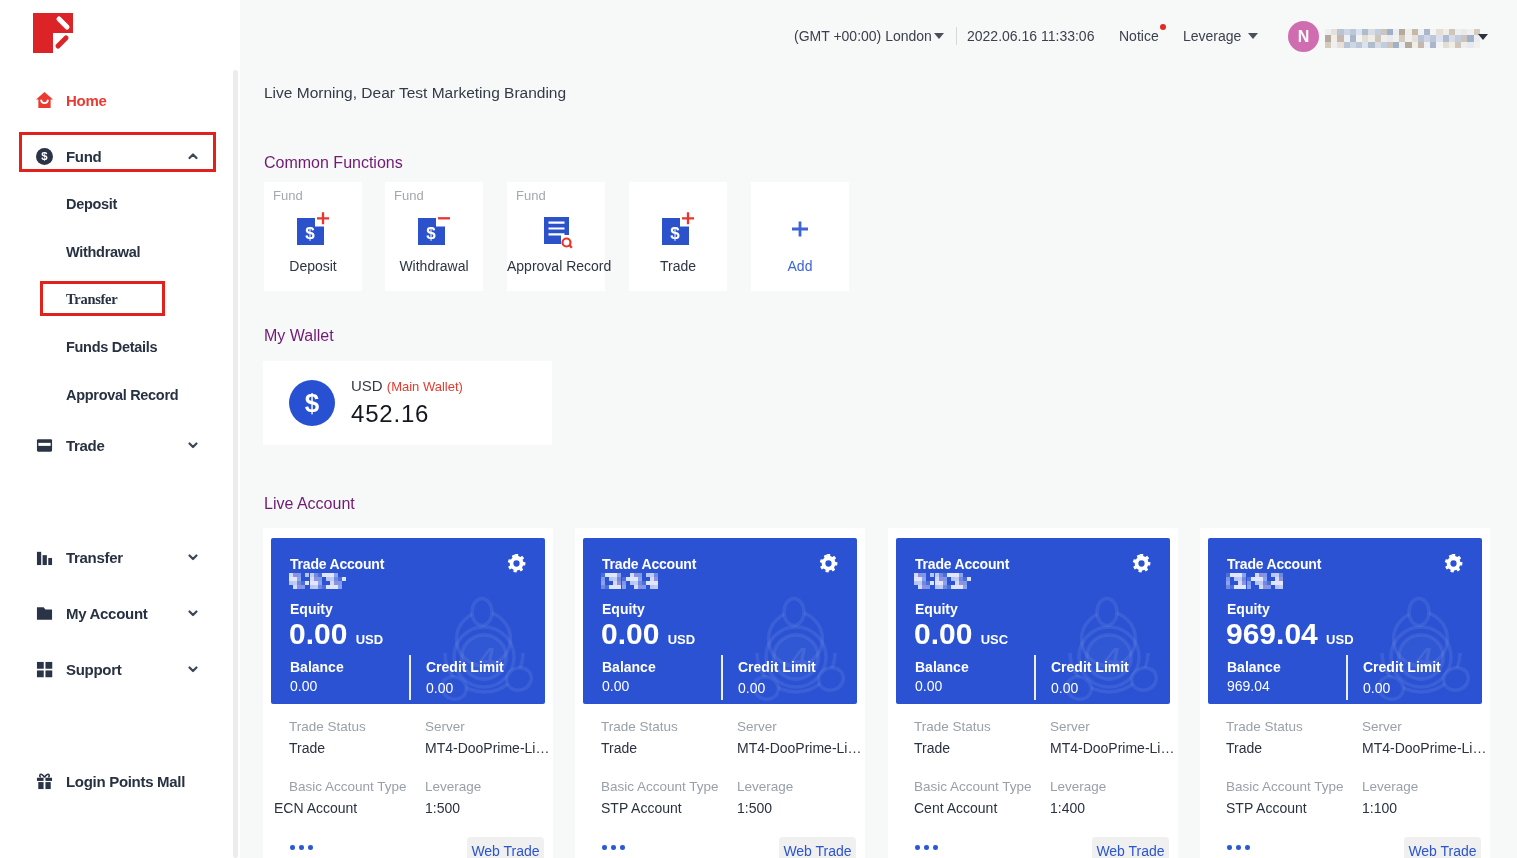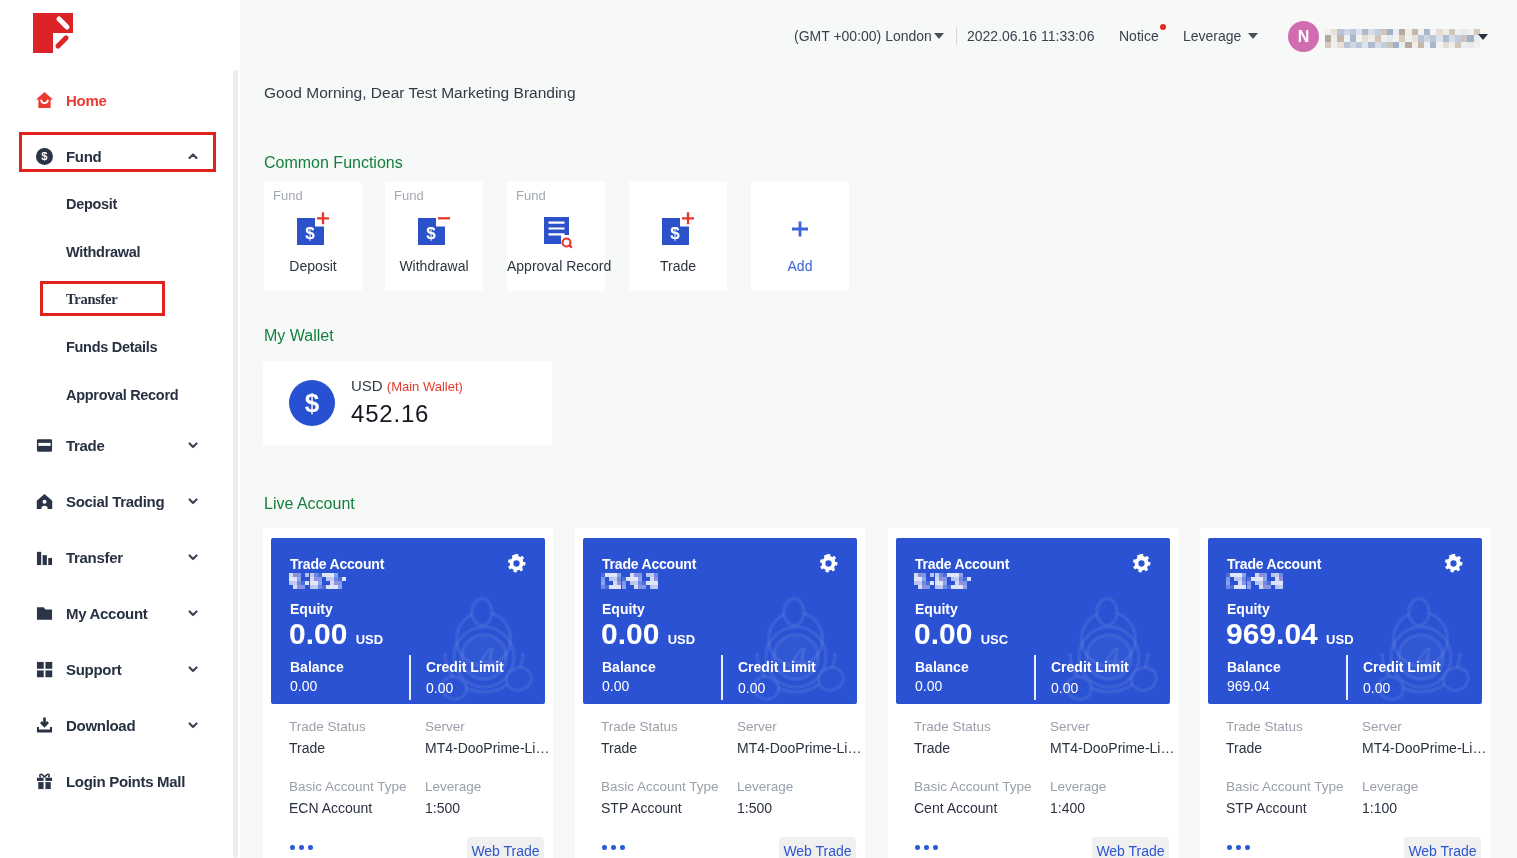--- a/index.html
+++ b/index.html
@@ -21,21 +21,21 @@
 
 .tb { position:absolute; font-size:14px; color:#3b414d; white-space:nowrap; }
 .caret { position:absolute; width:0; height:0; border-left:5px solid transparent; border-right:5px solid transparent; border-top:6px solid #4a4f59; }
 .sep { position:absolute; width:1px; height:18px; background:#d8d8d8; }
 .avatar { position:absolute; width:31px; height:31px; border-radius:50%; background:#d06cb0; color:#fff; font-size:16px; font-weight:700; display:flex; align-items:center; justify-content:center; }
 .mosaic { position:absolute; display:flex; flex-wrap:wrap; }
 .mosaic i { display:block; }
 
 
 .h1 { position:absolute; font-size:15.5px; color:#333b47; }
-.sect { position:absolute; font-size:16px; color:#15803d; }
+.sect { position:absolute; font-size:16px; color:#701a75; }
 .card { position:absolute; background:#fff; }
 .fcard { width:98px; height:109px; }
 .fcard .tag { position:absolute; left:9px; top:6px; font-size:13px; color:#a3a9b0; }
 .fcard .nm { position:absolute; width:100%; top:76px; text-align:center; font-size:14px; color:#2d3542; white-space:nowrap; }
 .fcard .nm2 { position:absolute; width:100%; text-align:center; font-size:14px; }
 .fico { position:absolute; left:50%; transform:translateX(-50%); }
 
 
 .wcircle { position:absolute; width:46px; height:46px; border-radius:50%; background:#2750d2; color:#fff; display:flex; align-items:center; justify-content:center; font-size:26px; font-weight:700; }
 
@@ -110,31 +110,20 @@
     <div class="mi" style="top:433px;">
       <svg class="ic" viewBox="0 0 18 18">
           <rect x="1" y="2.5" width="16" height="13" rx="1.2" fill="#2b3447"></rect>
           <rect x="2.5" y="6.2" width="13" height="3.2" fill="#fff"></rect>
         </svg>
       <span class="lb">Trade</span>
       <svg class="chev" viewBox="0 0 12 12">
           <path d="M2.5 4.5 L6 8 L9.5 4.5" stroke="#3c4656" stroke-width="2.2" fill="none" stroke-linecap="round" stroke-linejoin="round"></path>
         </svg>
     </div>
-    <div class="mi" style="top:489px;">
-      <svg class="ic" viewBox="0 0 18 18">
-          <path d="M0.8 8.2 L9 1 L17.2 8.2 V17 H0.8 Z" fill="#2b3447"></path>
-          <circle cx="9" cy="9.2" r="2.1" fill="#fff"></circle>
-          <path d="M5.6 17 a3.4 3.4 0 0 1 6.8 0 Z" fill="#fff"></path>
-        </svg>
-      <span class="lb">Social Trading</span>
-      <svg class="chev" viewBox="0 0 12 12">
-          <path d="M2.5 4.5 L6 8 L9.5 4.5" stroke="#3c4656" stroke-width="2.2" fill="none" stroke-linecap="round" stroke-linejoin="round"></path>
-        </svg>
-    </div>
     <div class="mi" style="top:545px;">
       <svg class="ic" viewBox="0 0 18 18">
           <rect x="1" y="3" width="4.5" height="14" fill="#2b3447"></rect>
           <rect x="7" y="6.5" width="4.5" height="10.5" fill="#2b3447"></rect>
           <rect x="13" y="9.5" width="4" height="7.5" fill="#2b3447"></rect>
         </svg>
       <span class="lb">Transfer</span>
       <svg class="chev" viewBox="0 0 12 12">
           <path d="M2.5 4.5 L6 8 L9.5 4.5" stroke="#3c4656" stroke-width="2.2" fill="none" stroke-linecap="round" stroke-linejoin="round"></path>
         </svg>
@@ -149,30 +138,20 @@
         </svg>
     </div>
     <div class="mi" style="top:657px;">
       <svg class="ic" viewBox="0 0 18 18">
           <rect x="1" y="1" width="7.2" height="7.2" fill="#2b3447"></rect>
           <rect x="10" y="1" width="7.2" height="7.2" fill="#2b3447"></rect>
           <rect x="1" y="10" width="7.2" height="7.2" fill="#2b3447"></rect>
           <rect x="10" y="10" width="7.2" height="7.2" fill="#2b3447"></rect>
         </svg>
       <span class="lb">Support</span>
-      <svg class="chev" viewBox="0 0 12 12">
-          <path d="M2.5 4.5 L6 8 L9.5 4.5" stroke="#3c4656" stroke-width="2.2" fill="none" stroke-linecap="round" stroke-linejoin="round"></path>
-        </svg>
-    </div>
-    <div class="mi" style="top:713px;">
-      <svg class="ic" viewBox="0 0 18 18">
-          <path d="M9 0.5 V8.5 M5.3 5.3 L9 9.3 L12.7 5.3" stroke="#2b3447" stroke-width="2.8" fill="none"></path>
-          <path d="M1 10.5 L1 16.5 L17 16.5 L17 10.5 L14.8 10.5 L14.8 13.2 L3.2 13.2 L3.2 10.5 Z" fill="#2b3447"></path>
-        </svg>
-      <span class="lb">Download</span>
       <svg class="chev" viewBox="0 0 12 12">
           <path d="M2.5 4.5 L6 8 L9.5 4.5" stroke="#3c4656" stroke-width="2.2" fill="none" stroke-linecap="round" stroke-linejoin="round"></path>
         </svg>
     </div>
     <div class="mi" style="top:769px;">
       <svg class="ic" viewBox="0 0 18 18">
           <rect x="1" y="5" width="16" height="3.4" fill="#2b3447"></rect>
           <rect x="2.4" y="9.6" width="13.2" height="7.4" fill="#2b3447"></rect>
           <rect x="8" y="5" width="2" height="12" fill="#fff"></rect>
           <path d="M5 4.5 C3 3.5 4 1 6 1.5 C7.5 2 8.5 3.5 9 4.8 M13 4.5 C15 3.5 14 1 12 1.5 C10.5 2 9.5 3.5 9 4.8" stroke="#2b3447" stroke-width="1.6" fill="none"></path>
@@ -262,21 +241,21 @@
       <i style="width:6.2px;height:6.2px;background:#f4f4f4"></i>
       <i style="width:6.2px;height:6.2px;background:#e3ddd4"></i>
       <i style="width:6.2px;height:6.2px;background:#f0ece6"></i>
       <i style="width:6.2px;height:6.2px;background:#d0c5b9"></i>
       <i style="width:6.2px;height:6.2px;background:#eceef0"></i>
       <i style="width:6.2px;height:6.2px;background:#e6e9ee"></i>
       <i style="width:6.2px;height:6.2px;background:#f2f0ec"></i>
     </div>
   <div class="caret" style="left:1478px; top:34px; border-top-color:#2e333c;"></div>
 
-  <div class="h1" style="left:264px; top:84px;">Good Morning, Dear Test Marketing Branding</div>
+  <div class="h1" style="left:264px; top:84px;">Live Morning, Dear Test Marketing Branding</div>
 
   <div class="sect" style="left:264px; top:154px;">Common Functions</div>
   <div class="card fcard" style="left:264px; top:182px;">
     <div class="tag">Fund</div>
     <div class="fico" style="top:27px;"><svg width="42" height="36" viewBox="0 0 42 36">
       <path d="M5 9 H23 V17.5 H32 V36 H5 Z" fill="#2b52cb"></path>
       <text x="18" y="29.5" font-size="17" font-weight="bold" fill="#fff" text-anchor="middle" font-family="Liberation Sans">$</text>
       <path d="M31 3.3 V15.3 M25 9.3 H37" stroke="#e8352e" stroke-width="2.3"></path>
     </svg></div>
     <div class="nm">Deposit</div>
@@ -408,21 +387,21 @@
           <div class="bp-bal-v">0.00</div>
           <div class="bp-div"></div>
           <div class="bp-cl-l">Credit Limit</div>
           <div class="bp-cl-v">0.00</div>
         </div>
         <div class="ac-lb" style="left:26px; top:191px;">Trade Status</div>
         <div class="ac-v" style="left:26px; top:212px;">Trade</div>
         <div class="ac-lb" style="left:162px; top:191px;">Server</div>
         <div class="ac-v" style="left:162px; top:212px;">MT4-DooPrime-Li…</div>
         <div class="ac-lb" style="left:26px; top:251px;">Basic Account Type</div>
-        <div class="ac-v" style="left:26px; top:272px;text-align:right;">ECN Account</div>
+        <div class="ac-v" style="left:11px; top:272px;text-align:right;">ECN Account</div>
         <div class="ac-lb" style="left:162px; top:251px;">Leverage</div>
         <div class="ac-v" style="left:162px; top:272px;">1:500</div>
         <div class="dots">
           <i></i>
           <i></i>
           <i></i>
         </div>
         <div class="wtbtn">Web Trade</div>
       </div>
       <div class="acard" style="left:575px; top:528px;">

